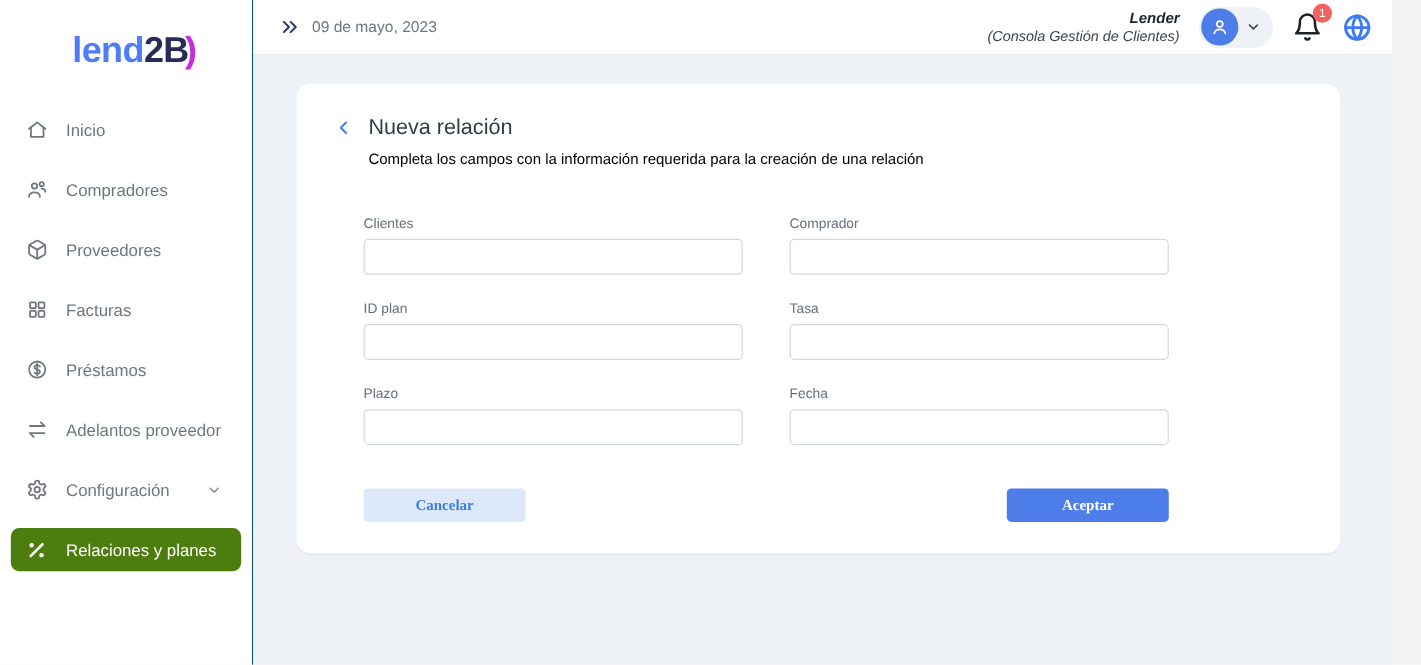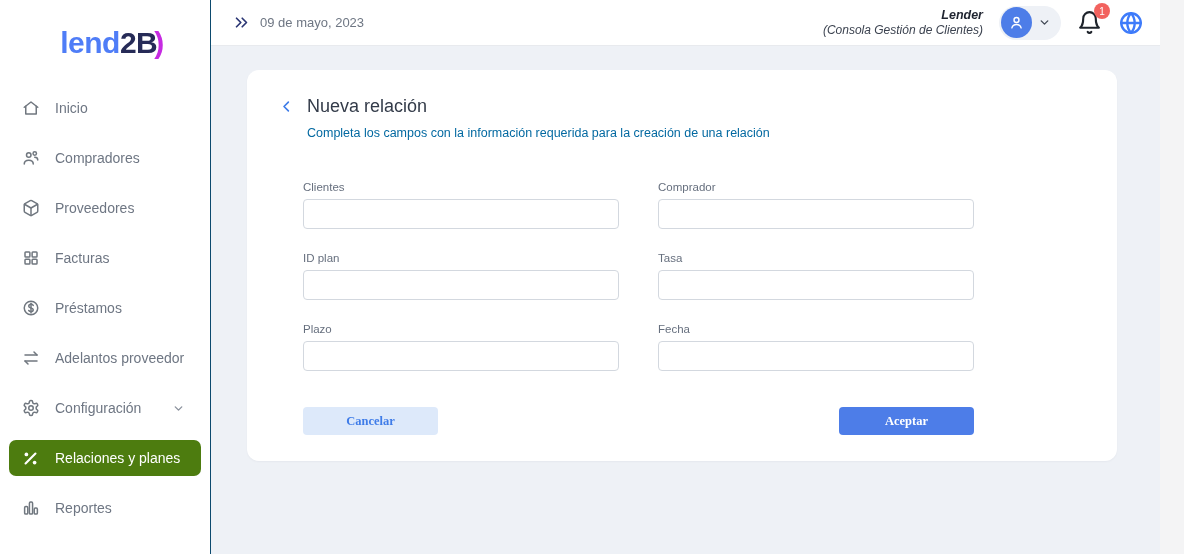--- a/index.html
+++ b/index.html
@@ -33,21 +33,21 @@
   .pill-chev { color:#434A56; display:flex; }
   .bell-wrap { position:relative; display:flex; cursor:pointer; color:#1E232B; }
   .badge { position:absolute; top:-7px; right:-8px; min-width:16px; height:16px; border-radius:50%; background:#F2625E; color:#fff; font-size:10px; display:flex; align-items:center; justify-content:center; }
   .globe-wrap { display:flex; cursor:pointer; }
 
   .content { flex:1; background:#EEF1F6; overflow:hidden; }
   .card { margin:24px 43px 0 36px; width:870px; height:391px; background:#FFFFFF; border-radius:12px; box-shadow:0 1px 2px rgba(16,24,40,0.04); padding:26px 0 0 32px; }
   .card-head { display:flex; align-items:flex-start; }
   .back-btn { color:#3E7CE8; margin:3px 13px 0 0; cursor:pointer; display:flex; }
   .page-title { font-size:18px; color:#333B49; font-weight:400; }
-  .page-sub { font-size:12.5px; color:#0369a1; margin-top:9px; }
+  .page-sub { font-size:12.5px; color:#000000; margin-top:9px; }
 
   .form-grid { margin:41px 0 0 24px; width:671px; display:grid; grid-template-columns:316px 316px; column-gap:39px; row-gap:23px; }
   .field-label { font-size:11.5px; color:#666F7E; margin-bottom:6px; display:block; }
   .field-input { width:100%; height:30px; border:1px solid #D3D8DF; border-radius:4px; background:#fff; outline:none; padding:0 8px; font-size:13px; color:#333B49; }
 
   .btn-row { margin:36px 0 0 24px; width:671px; display:flex; justify-content:space-between; }
   .btn { width:135px; height:28px; border:none; border-radius:4px; font-size:12.5px; font-weight:700; cursor:pointer; font-family:Liberation Serif, serif; }
   .btn-cancel { background:#DDE9FA; color:#3F7CE8; }
   .btn-accept { background:#4D7DE8; color:#FFFFFF; }
 
@@ -139,30 +139,20 @@
     </li>
     <li class="nav-item active">
       <span class="ic">
         <svg width="17" height="17" viewBox="0 0 24 24" fill="none" stroke="currentColor" stroke-width="3" stroke-linecap="round">
             <line x1="19" y1="5" x2="5" y2="19"></line>
             <circle cx="6.2" cy="6.2" r="2.6" fill="currentColor" stroke="none"></circle>
             <circle cx="17.8" cy="17.8" r="2.6" fill="currentColor" stroke="none"></circle>
           </svg>
       </span>
       <span>Relaciones y planes</span>
-    </li>
-    <li class="nav-item">
-      <span class="ic">
-        <svg width="18" height="18" viewBox="0 0 24 24" fill="none" stroke="currentColor" stroke-width="2" stroke-linejoin="round">
-            <rect x="3.5" y="10" width="4.2" height="10" rx="1.5"></rect>
-            <rect x="9.9" y="4" width="4.2" height="16" rx="1.5"></rect>
-            <rect x="16.3" y="12" width="4.2" height="8" rx="1.5"></rect>
-          </svg>
-      </span>
-      <span>Reportes</span>
     </li>
   </ul>
 </aside>
 
 <div class="main">
   <header class="topbar">
     <div class="tb-left">
       <span class="collapse-ic">
         <svg width="17" height="17" viewBox="0 0 24 24" fill="none" stroke="currentColor" stroke-width="2.4" stroke-linecap="round" stroke-linejoin="round">
             <polyline points="5 6 11 12 5 18"></polyline>

